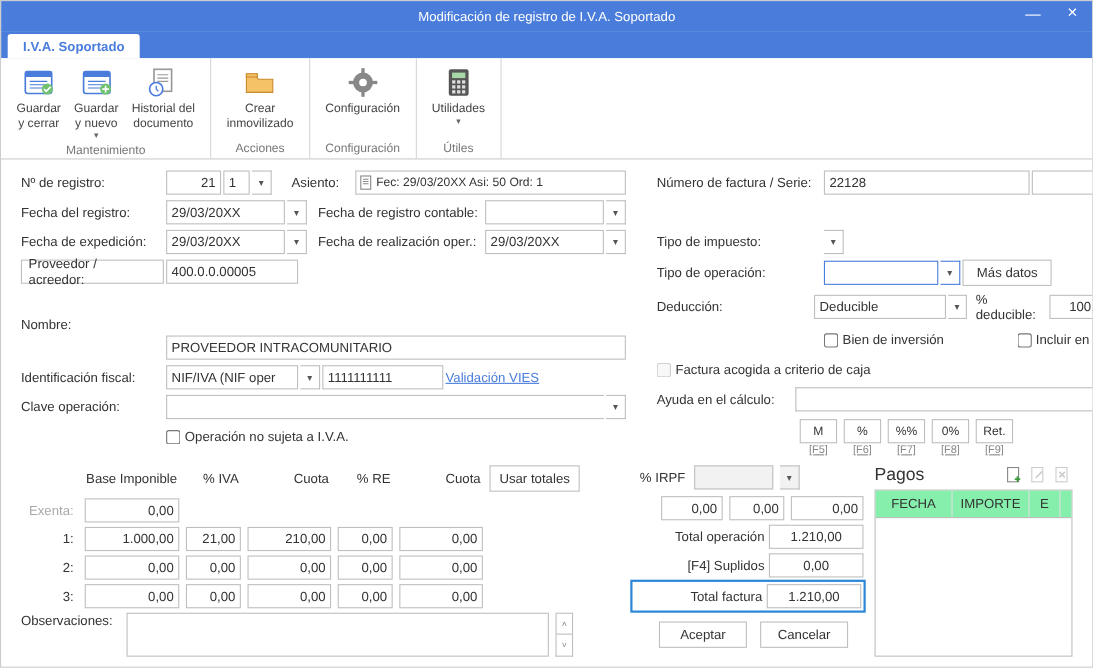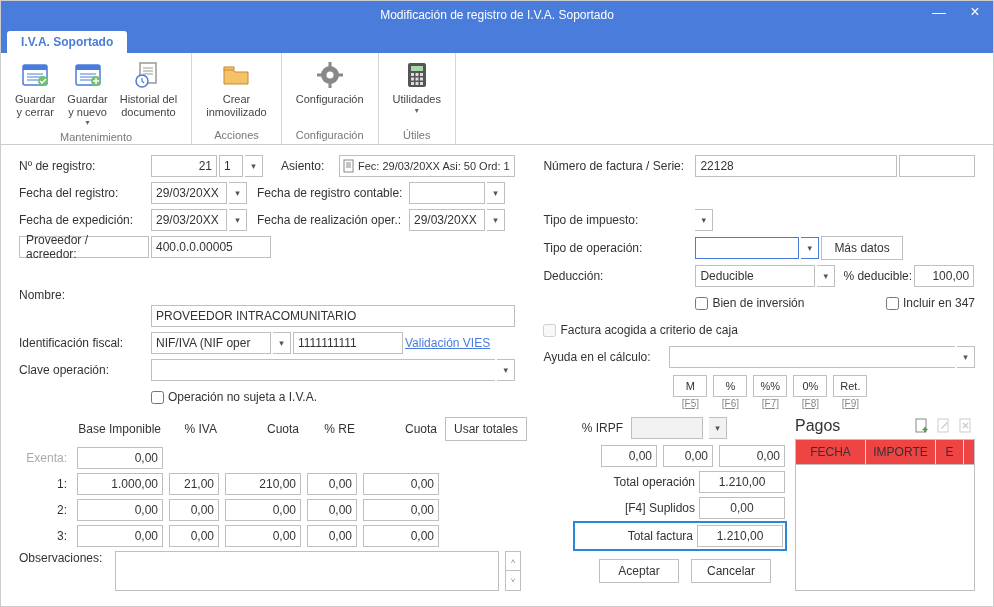--- a/index.html
+++ b/index.html
@@ -18,22 +18,22 @@
 .ribbon-btn span{font-size:11px;color:#444}
 .ribbon-btn .drop{font-size:8px;color:#666}
 .ribbon-glabel{font-size:11px;color:#777;padding:2px 0 3px;width:100%;text-align:center}
 .form{padding:10px 18px 6px;display:flex;gap:28px}
 .col{flex:1;display:flex;flex-direction:column;gap:5px}
 .row{display:flex;align-items:center;gap:2px;min-height:22px}
 .lbl{width:130px;font-size:12px;color:#333}
 .lbl2{width:150px;white-space:nowrap}
 input[type=text],select{height:22px;border:1px solid #bfbfbf;padding:0 4px;font-size:12px;background:#fff}
 .num{text-align:right}
-.w50{width:66px}.w28{width:24px}.w120{width:120px}
-.date{width:76px}
+.w50{width:50px}.w28{width:24px}.w120{width:120px}
+.date{width:108px}
 .ddbtn{width:18px;height:22px;border:1px solid #bfbfbf;border-left:none;background:#fff;display:flex;align-items:center;justify-content:center;cursor:pointer;font-size:9px;color:#555}
 .btn{height:24px;border:1px solid #bfbfbf;background:#fff;padding:0 12px;cursor:pointer;font-size:12px}
 .hl-blue{background:#1a6fd8;color:#fff}
 .link{color:#4a7ddb;text-decoration:underline;cursor:pointer}
 .chk{display:flex;align-items:center;gap:4px}
 .chk input{width:13px;height:13px}
 .chk-dis{color:#aaa}
 .btnbox{border:1px solid #bfbfbf;background:#fff;display:flex;align-items:center;padding:3px 2px;gap:2px;cursor:pointer}
 .help-btns{display:flex;gap:6px;margin-top:2px}
 .help-btn{width:34px;height:22px;border:1px solid #bfbfbf;background:#fff;display:flex;align-items:center;justify-content:center;cursor:pointer;font-size:11px}
@@ -49,21 +49,21 @@
 .gc1{width:86px}.gc2{width:50px}.gc3{width:76px}.gc4{width:50px}.gc5{width:76px}
 .totals{display:flex;flex-direction:column;gap:4px;margin-top:4px}
 .totrow{display:flex;align-items:center;justify-content:flex-end;gap:4px}
 .totrow .tl{width:120px;text-align:right;font-size:12px}
 .totrow input{width:86px;text-align:center}
 .tot-hl{outline:2px solid #2a86d6}
 .pagos{display:flex;align-items:center;gap:4px;margin-bottom:4px}
 .pagos-lbl{flex:1;font-size:16px}
 .ico-btn{width:18px;height:18px;border:none;background:none;cursor:pointer;display:flex;align-items:center;justify-content:center}
 .pagos-table{border:1px solid #bfbfbf;height:152px}
-.pagos-head{display:flex;background:#ef4444;border-bottom:1px solid #bfbfbf}
+.pagos-head{display:flex;background:#86efac;border-bottom:1px solid #bfbfbf}
 .pagos-head div{padding:5px 6px;font-size:12px;border-right:1px solid #e0e0e0;text-align:center}
 .ph1{width:70px}.ph2{width:70px}.ph3{width:28px}
 .obs{display:flex;align-items:flex-start;gap:6px;margin-top:4px}
 .obs textarea{width:384px;height:40px;border:1px solid #bfbfbf;resize:none;font-size:12px}
 .obs-spin{display:flex;flex-direction:column}
 .obs-spin div{width:16px;height:20px;border:1px solid #bfbfbf;display:flex;align-items:center;justify-content:center;font-size:8px;color:#888;cursor:pointer}
 .footer-btns{display:flex;gap:12px;justify-content:flex-end;padding-right:14px;margin-top:10px}
 .exenta-dis{color:#aaa}
 .boxed-lbl{border:1px solid #bfbfbf;padding:3px 6px;height:22px;display:flex;align-items:center}
 svg{display:block}

